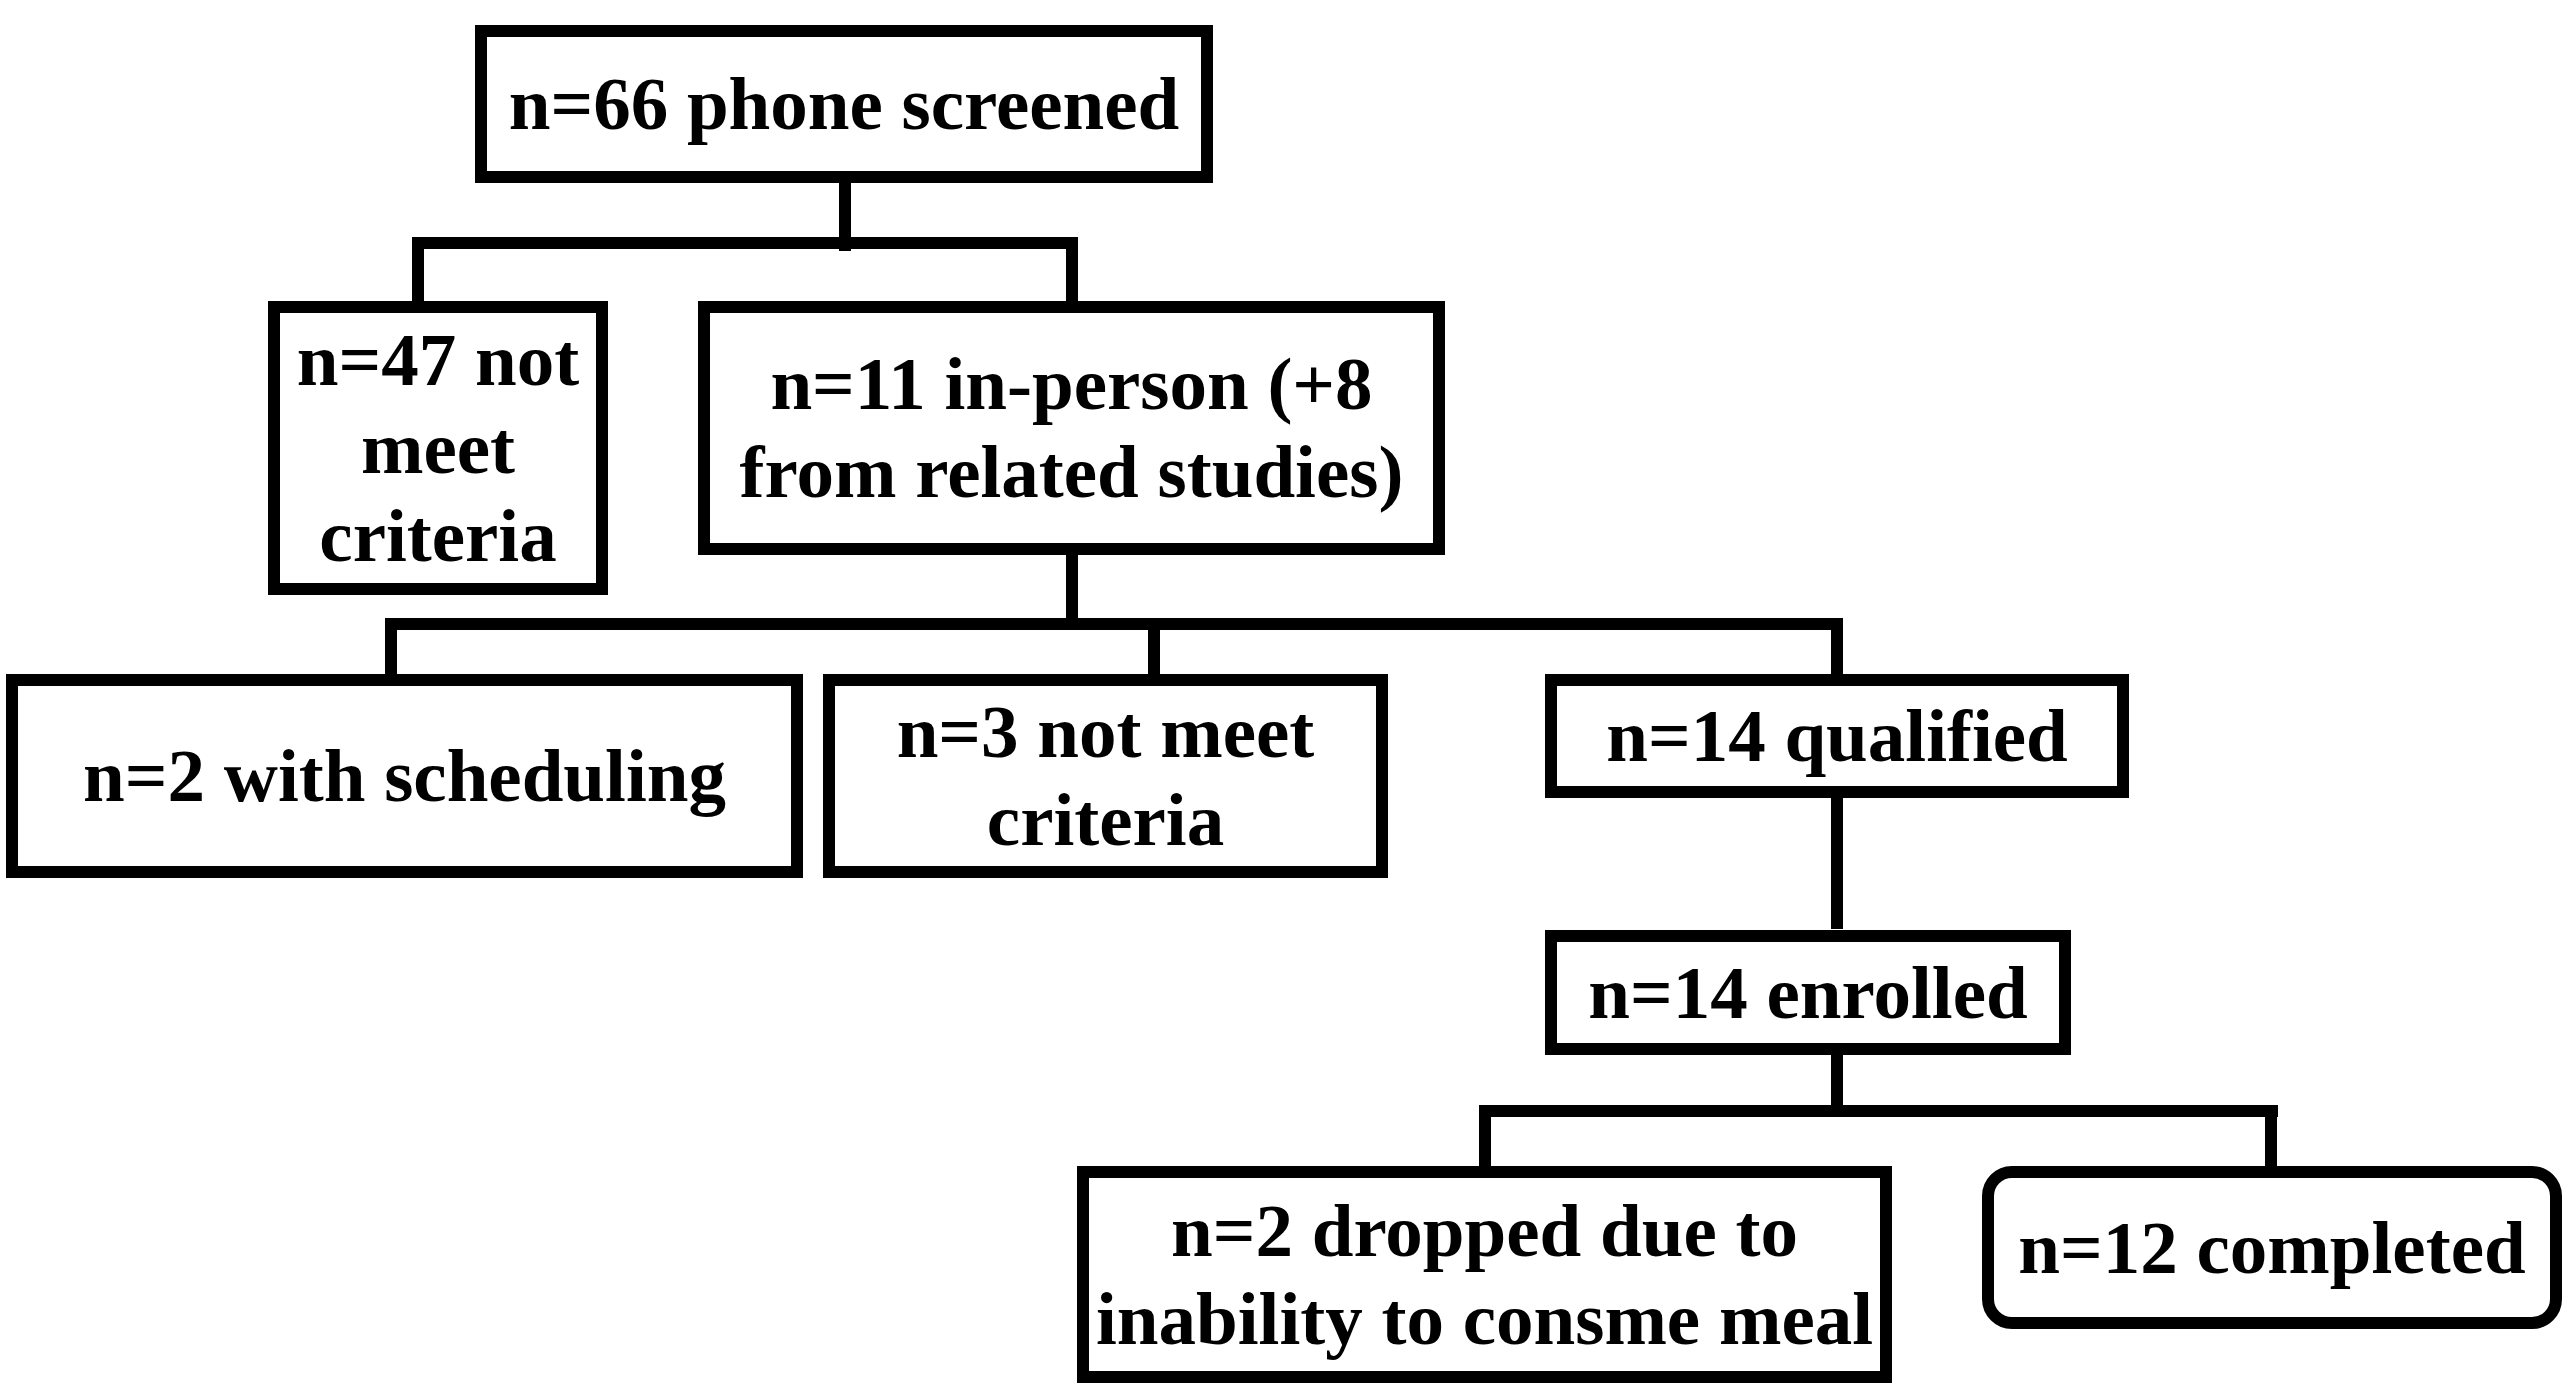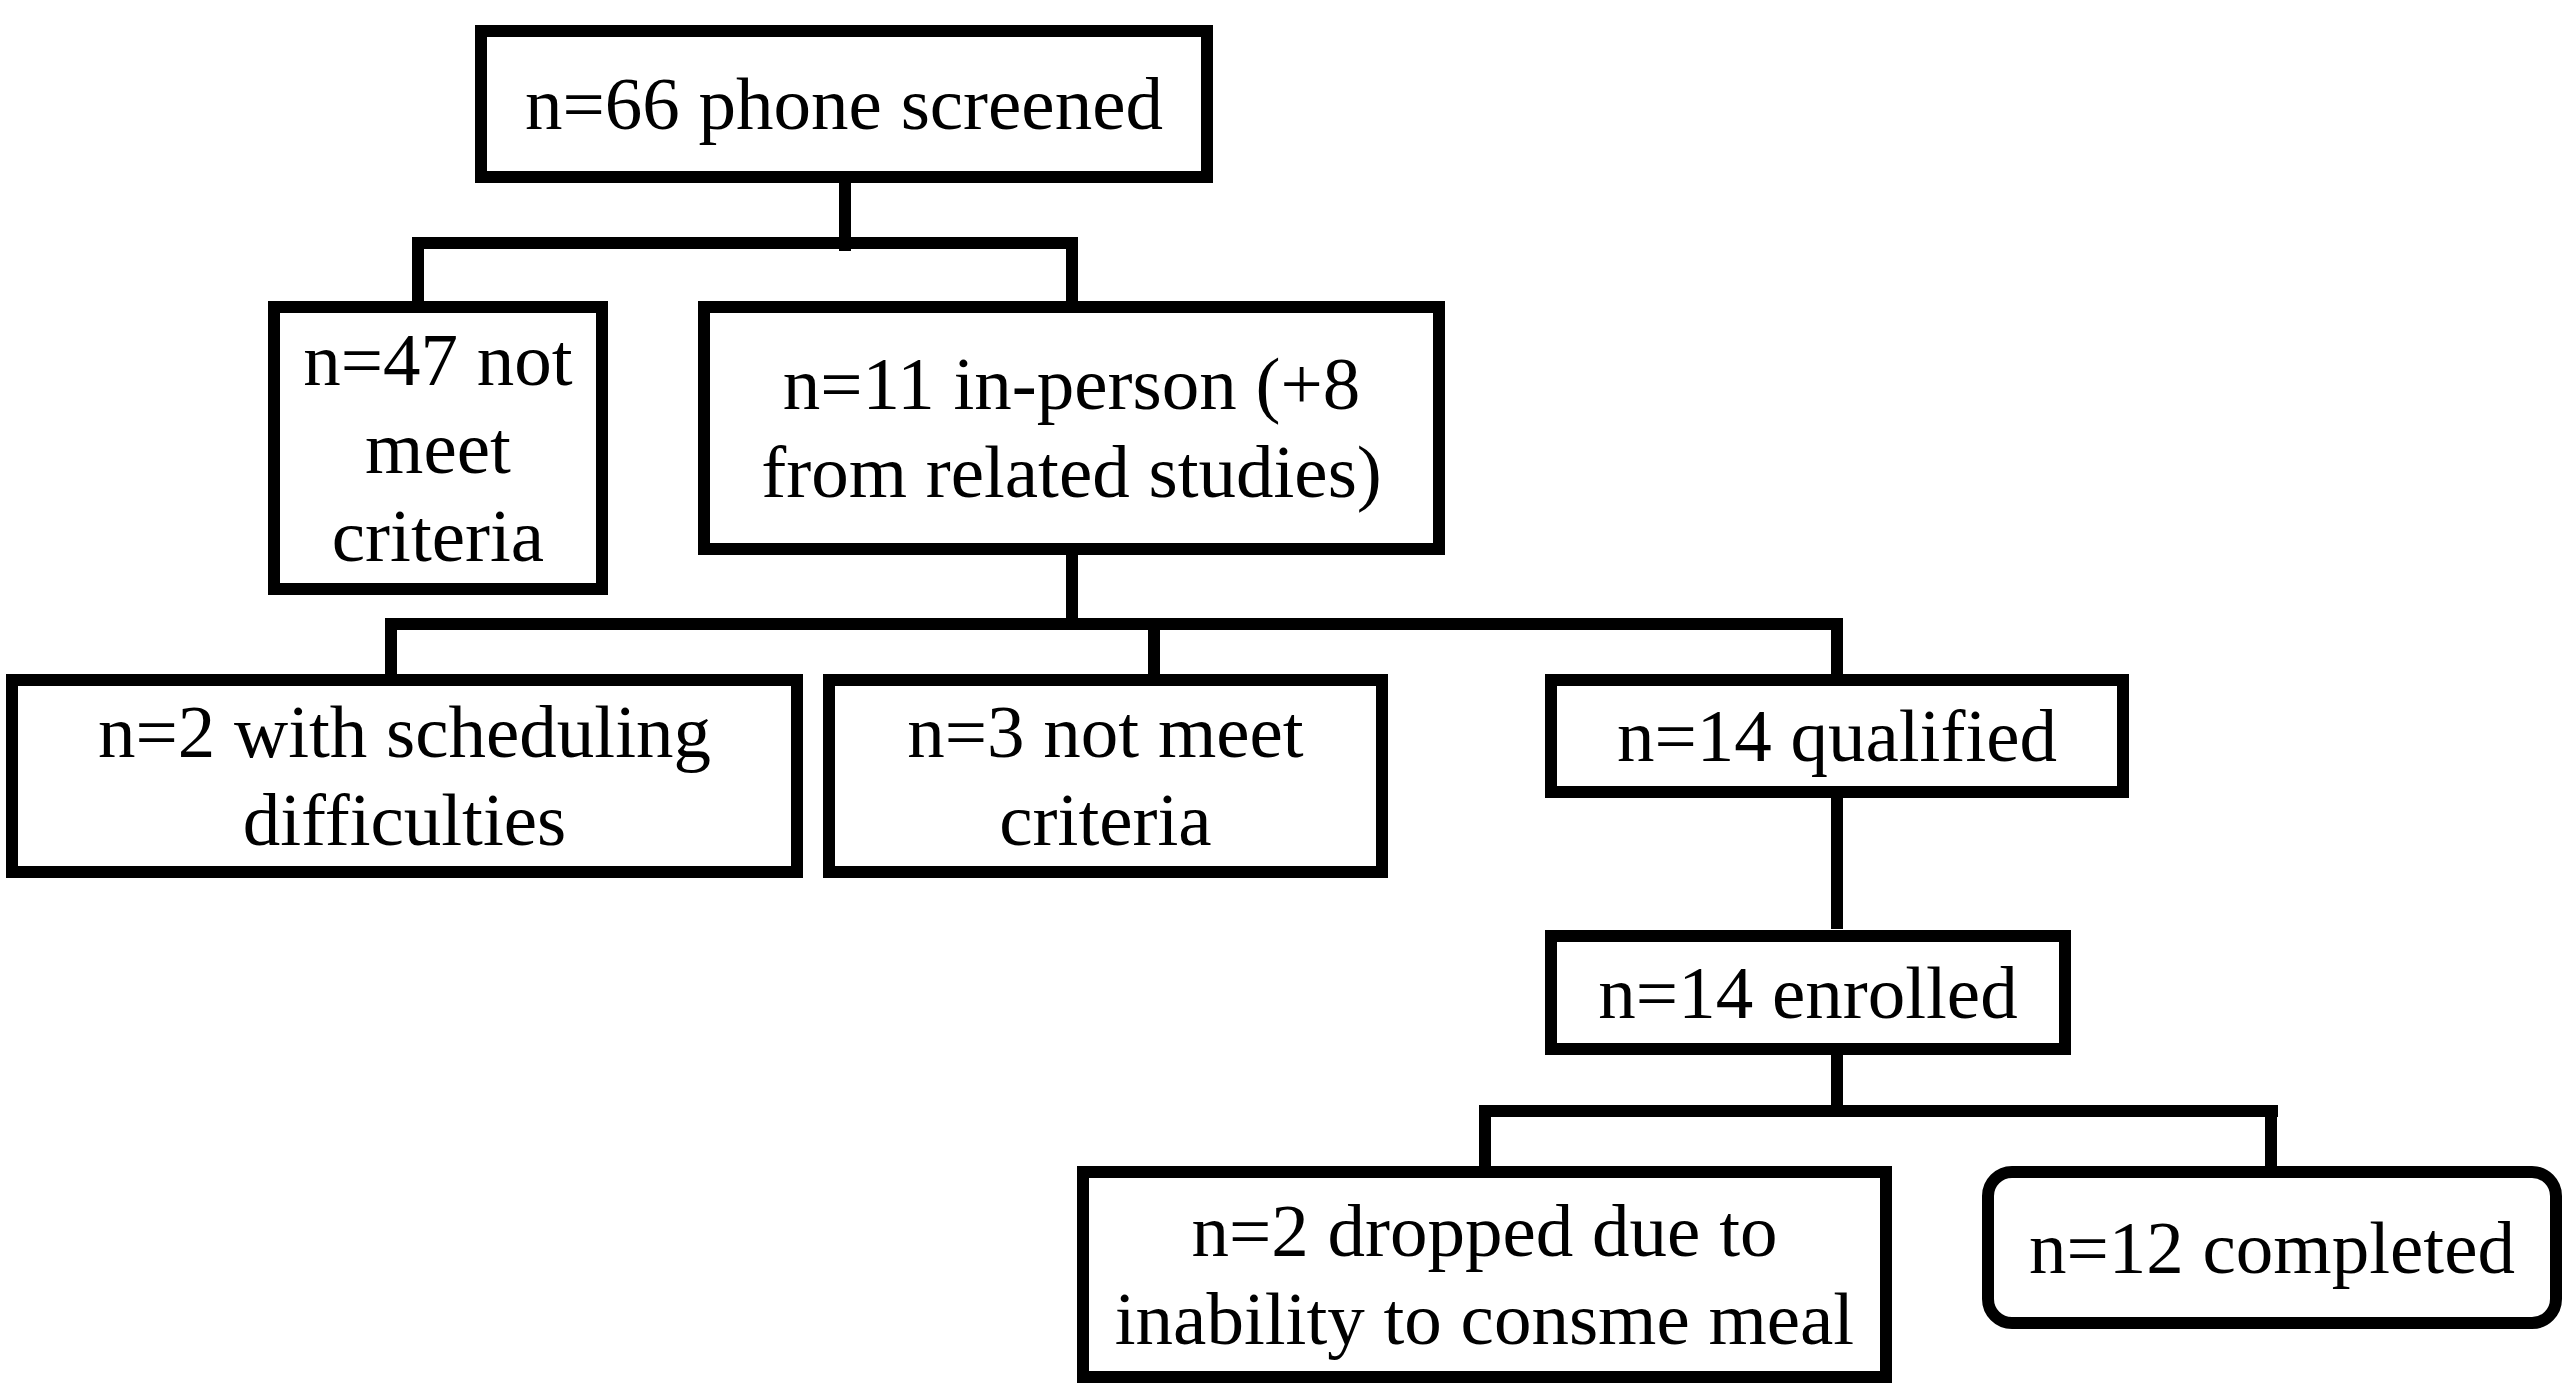--- a/index.html
+++ b/index.html
@@ -21,20 +21,21 @@
     border: 12px solid #000000;
     background: #ffffff;
     display: flex;
     flex-direction: column;
     align-items: center;
     justify-content: center;
     text-align: center;
     font-size: 75px;
     line-height: 88px;
     white-space: nowrap;
+    font-weight: bold;
   }
   .edge {
     position: absolute;
     background: #000000;
   }
   
   #nb1 { left: 475px;  top: 25px;   width: 738px; height: 158px; }
   #nb2 { left: 245px;  top: 301px;  width: 340px; height: 294px; margin-left: 23px; }
   #nb3 { left: 698px;  top: 301px;  width: 747px; height: 254px; }
   #nb4 { left: 6px;   top: 674px;  width: 797px; height: 204px; }
@@ -89,21 +90,20 @@
     <div>criteria</div>
   </div>
 
   <div class="node" id="nb3">
     <div>n=11 in-person (+8</div>
     <div>from related studies)</div>
   </div>
 
   <div class="node" id="nb4">
     <div>n=2 with scheduling</div>
-    <div>difficulties</div>
   </div>
 
   <div class="node" id="nb5">
     <div>n=3 not meet</div>
     <div>criteria</div>
   </div>
 
   <div class="node" id="nb6">
     <div>n=14 qualified</div>
   </div>

